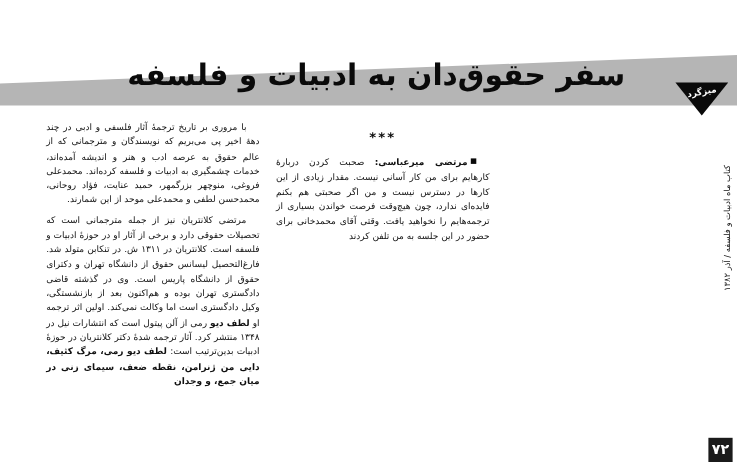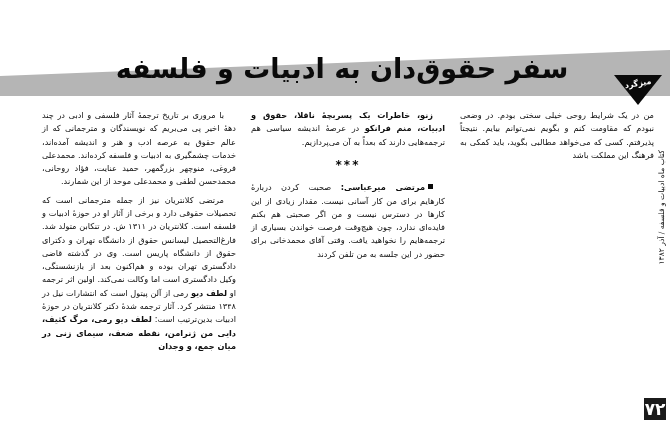--- a/index.html
+++ b/index.html
@@ -168,21 +168,21 @@
     font-family: "DejaVu Sans", "Liberation Sans", sans-serif;
   }
   .page-num-badge {
     position: absolute;
     right: 2px;
     bottom: 0;
     width: 22px;
     height: 22px;
     background: #1b1b1b;
     color: #ffffff;
-    font-size: 17px;
+    font-size: 13px;
     font-weight: bold;
     display: flex;
     align-items: center;
     justify-content: center;
     font-family: "DejaVu Sans", "Liberation Sans", sans-serif;
   }
 </style>
 </head>
 <body>
 
@@ -206,34 +206,26 @@
     <div class="col">
       <p>
         <span>با مروری بر تاریخ ترجمهٔ آثار فلسفی و ادبی در چند دههٔ اخیر پی می‌بریم که نویسندگان و مترجمانی که از عالم حقوق به عرصه ادب و هنر و اندیشه آمده‌اند، خدمات چشمگیری به ادبیات و فلسفه کرده‌اند. محمدعلی فروغی، منوچهر بزرگمهر، حمید عنایت، فؤاد روحانی، محمدحسن لطفی و محمدعلی موحد از این شمارند.</span>
       </p>
       <p class="gap">
         <span>مرتضی کلانتریان نیز از جمله مترجمانی است که تحصیلات حقوقی دارد و برخی از آثار او در حوزهٔ ادبیات و فلسفه است. کلانتریان در ۱۳۱۱ ش. در تنکابن متولد شد. فارغ‌التحصیل لیسانس حقوق از دانشگاه تهران و دکترای حقوق از دانشگاه پاریس است. وی در گذشته قاضی دادگستری تهران بوده و هم‌اکنون بعد از بازنشستگی، وکیل دادگستری است اما وکالت نمی‌کند. اولین اثر ترجمه او </span><b>لطف دیو</b><span> رمی از آلن پیتول است که انتشارات نیل در ۱۳۴۸ منتشر کرد. آثار ترجمه شدهٔ دکتر کلانتریان در حوزهٔ ادبیات بدین‌ترتیب است: </span><b>لطف دیو رمی، مرگ کثیف، دایی من ژنرامن، نقطه ضعف، سیمای زنی در میان جمع، و وجدان</b>
       </p>
     </div>
 
     <div class="col">
-      <p>
-        <b>زنو، خاطرات یک پسربچهٔ ناقلا، حقوق و ادبیات، منم فرانکو</b><span> در عرصهٔ اندیشه سیاسی هم ترجمه‌هایی دارند که بعداً به آن می‌پردازیم.</span>
-      </p>
       <div class="divider">***</div>
       <p>
         <span class="bullet-sq"></span><b>مرتضی میرعباسی:</b><span> صحبت کردن دربارهٔ کارهایم برای من کار آسانی نیست. مقدار زیادی از این کارها در دسترس نیست و من اگر صحبتی هم بکنم فایده‌ای ندارد، چون هیچ‌وقت فرصت خواندن بسیاری از ترجمه‌هایم را نخواهید یافت. وقتی آقای محمدخانی برای حضور در این جلسه به من تلفن کردند</span>
       </p>
     </div>
 
-    <div class="col">
-      <p class="noind">
-        <span>من در یک شرایط روحی خیلی سختی بودم. در وضعی نبودم که مقاومت کنم و بگویم نمی‌توانم بیایم. نتیجتاً پذیرفتم. کسی که می‌خواهد مطالبی بگوید، باید کمکی به فرهنگ این مملکت باشد</span>
-      </p>
-    </div>
 
   </div>
 
   <div class="side-rail">
     <div class="side-rail-text">کتاب ماه ادبیات و فلسفه / آذر ۱۳۸۲</div>
     <div class="page-num-badge">۷۲</div>
   </div>
 
 </div>
 

